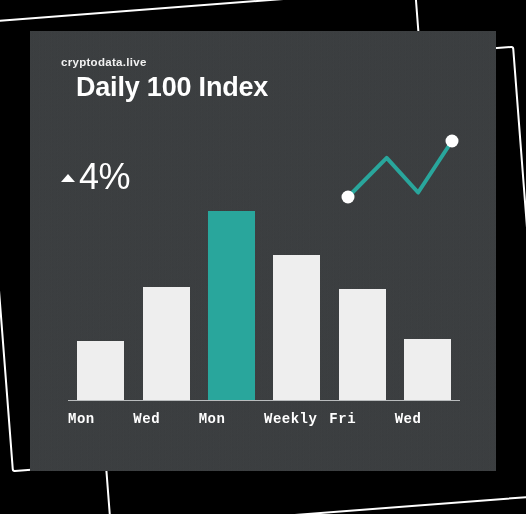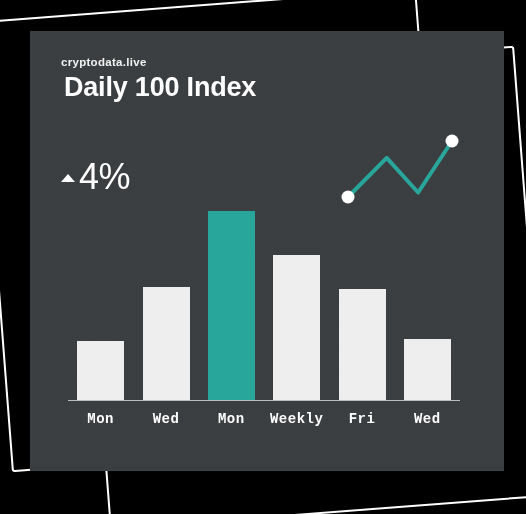--- a/index.html
+++ b/index.html
@@ -44,36 +44,35 @@
     position: absolute;
     left: 30px;
     top: 31px;
     width: 466px;
     height: 440px;
     background: #3a3d3f;
     background-image:
       repeating-linear-gradient(0deg, rgba(255,255,255,0.012) 0px, rgba(0,0,0,0.012) 1px, rgba(255,255,255,0.010) 2px, rgba(0,0,0,0.014) 3px),
       repeating-linear-gradient(90deg, rgba(255,255,255,0.014) 0px, rgba(0,0,0,0.010) 1px, rgba(255,255,255,0.008) 2px, rgba(0,0,0,0.012) 3px);
     overflow: hidden;
-    padding-left: 8px;
   }
 
   
   #brand {
     position: absolute;
     left: 31px;
     top: 25px;
     font-size: 11.5px;
     font-weight: bold;
     letter-spacing: 0.3px;
     color: #f2f2f2;
   }
   #title {
     position: absolute;
-    left: 34px;
+    left: 46px;
     top: 41px;
     font-size: 27px;
     font-weight: bold;
     letter-spacing: -0.2px;
     color: #ffffff;
   }
   #subtitle {
     position: absolute;
     left: 31px;
     top: 97px;
@@ -147,21 +146,20 @@
     height: 1px;
     background: #b9bcbd;
   }
   .tick-label {
     position: absolute;
     top: 380px;
     font-family: "Liberation Mono", "DejaVu Sans Mono", monospace;
     font-size: 14px;
     font-weight: bold;
     color: #ffffff;
-    text-align: center;
     letter-spacing: 0.5px;
   }
 </style>
 </head>
 <body>
 
 <div id="stage">
 
   <div class="frame" id="frame-back-left"></div>
   <div class="frame" id="frame-back-right"></div>

